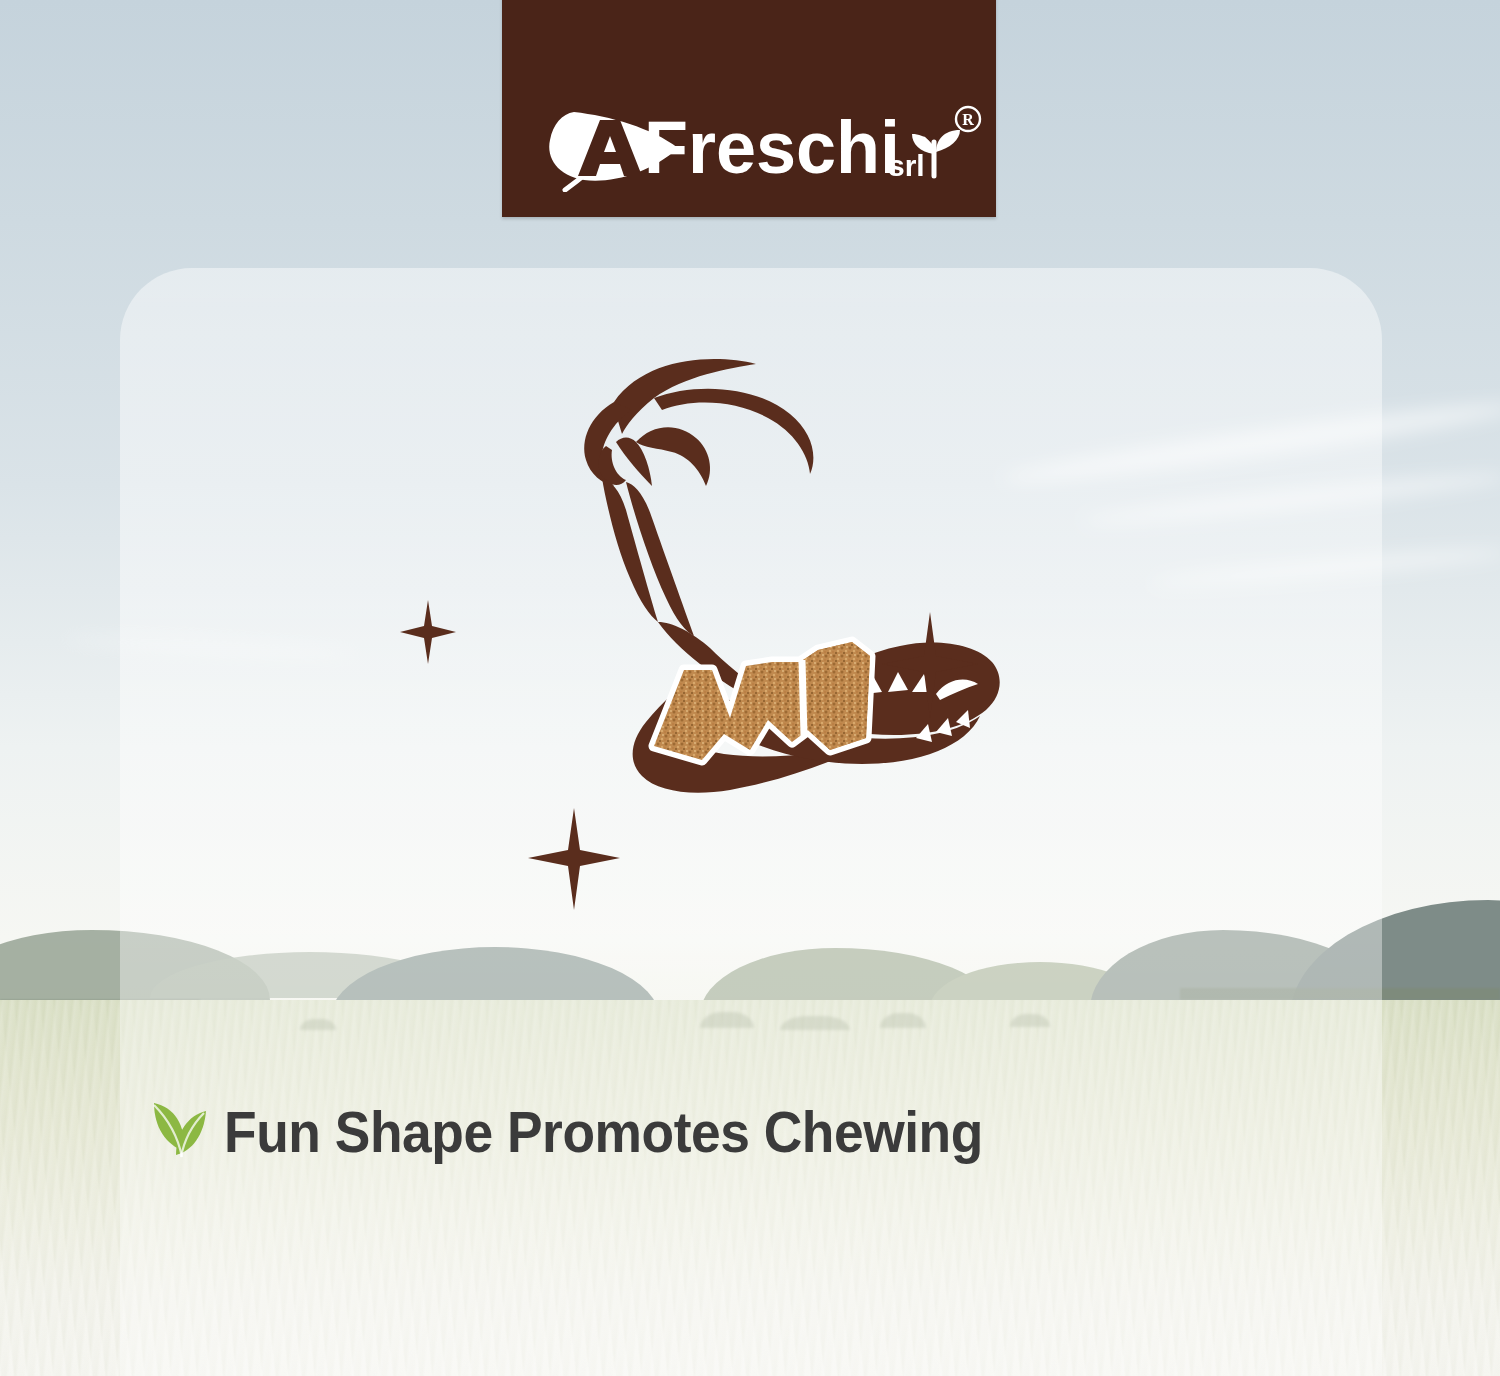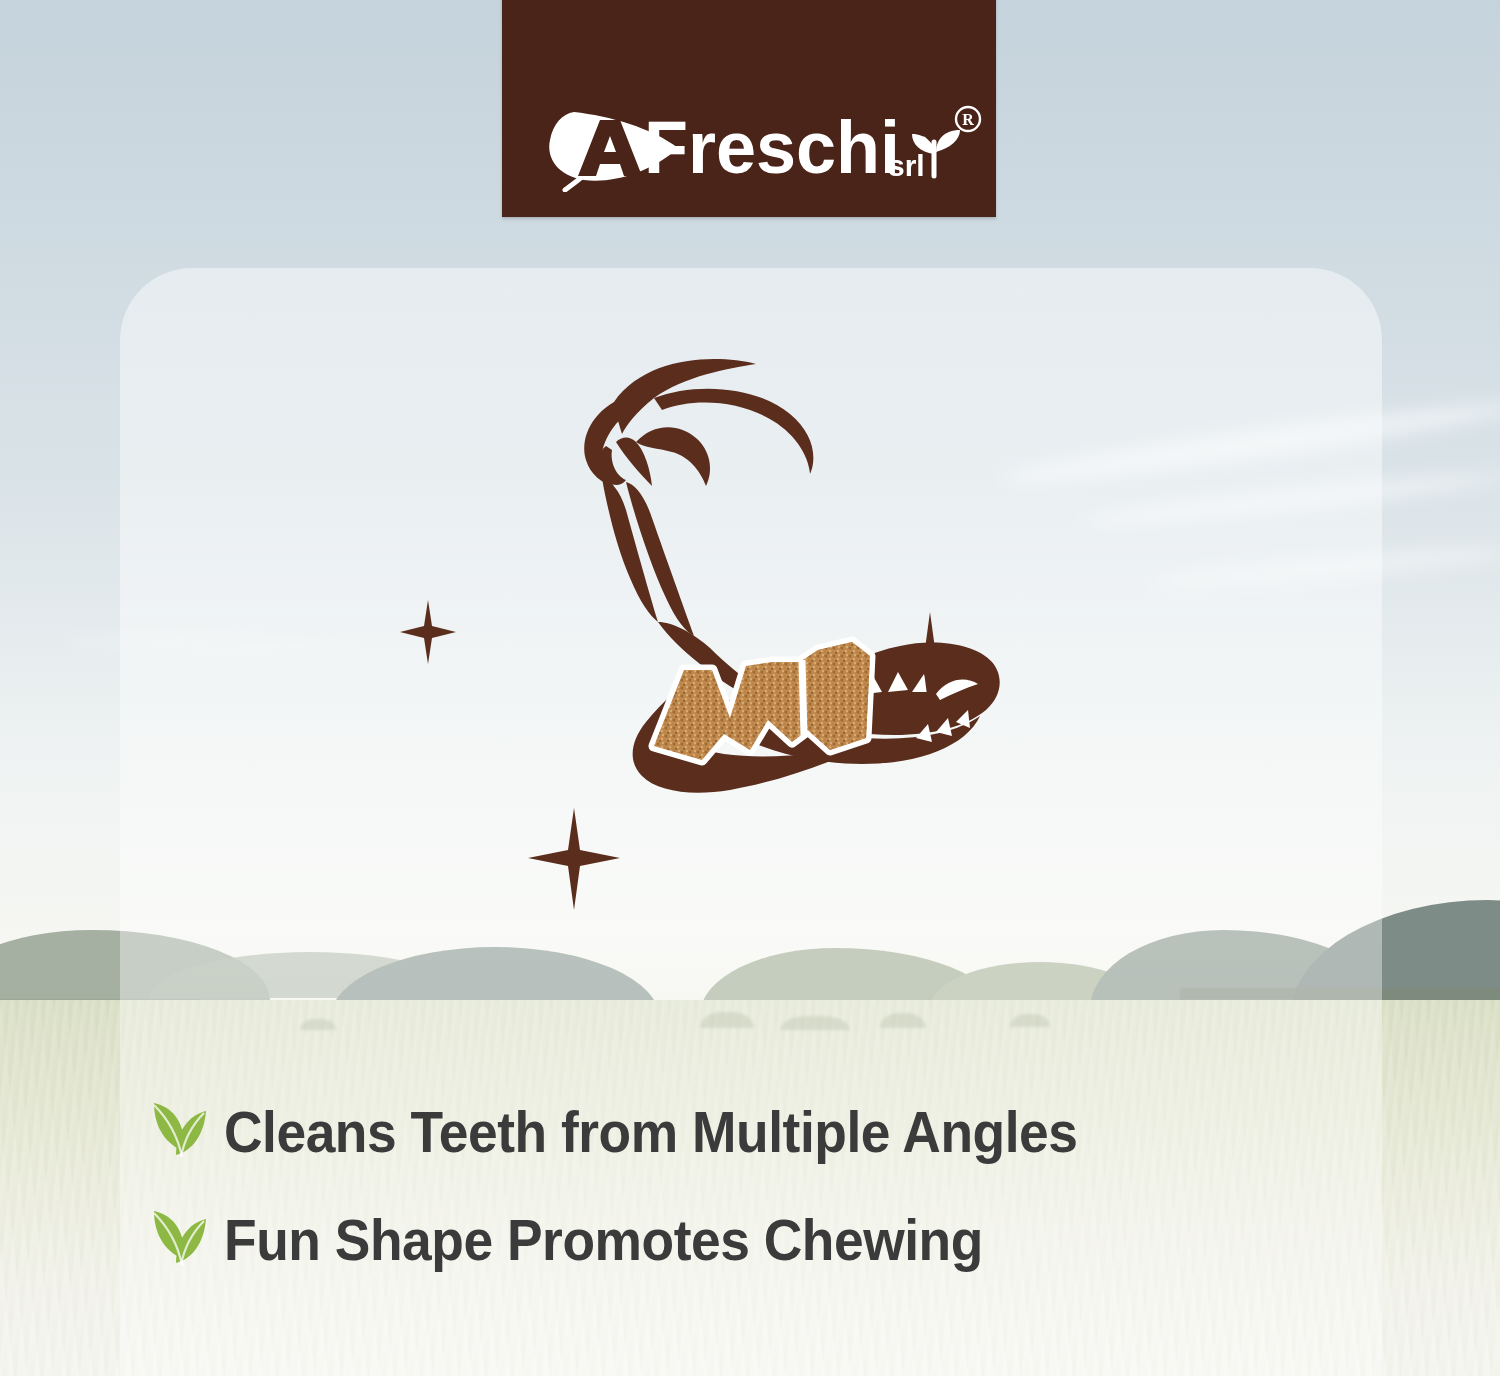--- a/index.html
+++ b/index.html
@@ -264,31 +264,20 @@
       </g>
       <g fill="#5a2d1d">
         <path d="M174 458 L180 500 L220 508 L180 516 L174 560 L168 516 L128 508 L168 500 Z"></path>
       </g>
     </svg>
   </div>
 
   <div class="bullets">
 
 
-    <div class="bullet">
-      <span class="leaf-ico">
-        <svg width="70" height="70" viewBox="0 0 70 70" xmlns="http://www.w3.org/2000/svg">
-          <path d="M8 6 C 28 10 40 28 38 54 C 20 48 8 30 8 6 Z" fill="#8cb843"></path>
-          <path d="M60 14 C 58 38 46 54 30 58 C 30 36 42 18 60 14 Z" fill="#8cb843"></path>
-          <path d="M8 8 C 22 22 32 40 36 60" stroke="#ffffff" stroke-width="2.2" fill="none" opacity=".75"></path>
-          <path d="M58 16 C 46 28 38 44 35 60" stroke="#ffffff" stroke-width="2.2" fill="none" opacity=".75"></path>
-        </svg>
-      </span>
-      <span class="b-text">Cleans Teeth from Multiple Angles</span>
-    </div>
 
     <div class="bullet">
       <span class="leaf-ico">
         <svg width="70" height="70" viewBox="0 0 70 70" xmlns="http://www.w3.org/2000/svg">
           <path d="M8 6 C 28 10 40 28 38 54 C 20 48 8 30 8 6 Z" fill="#8cb843"></path>
           <path d="M60 14 C 58 38 46 54 30 58 C 30 36 42 18 60 14 Z" fill="#8cb843"></path>
           <path d="M8 8 C 22 22 32 40 36 60" stroke="#ffffff" stroke-width="2.2" fill="none" opacity=".75"></path>
           <path d="M58 16 C 46 28 38 44 35 60" stroke="#ffffff" stroke-width="2.2" fill="none" opacity=".75"></path>
         </svg>
       </span>

